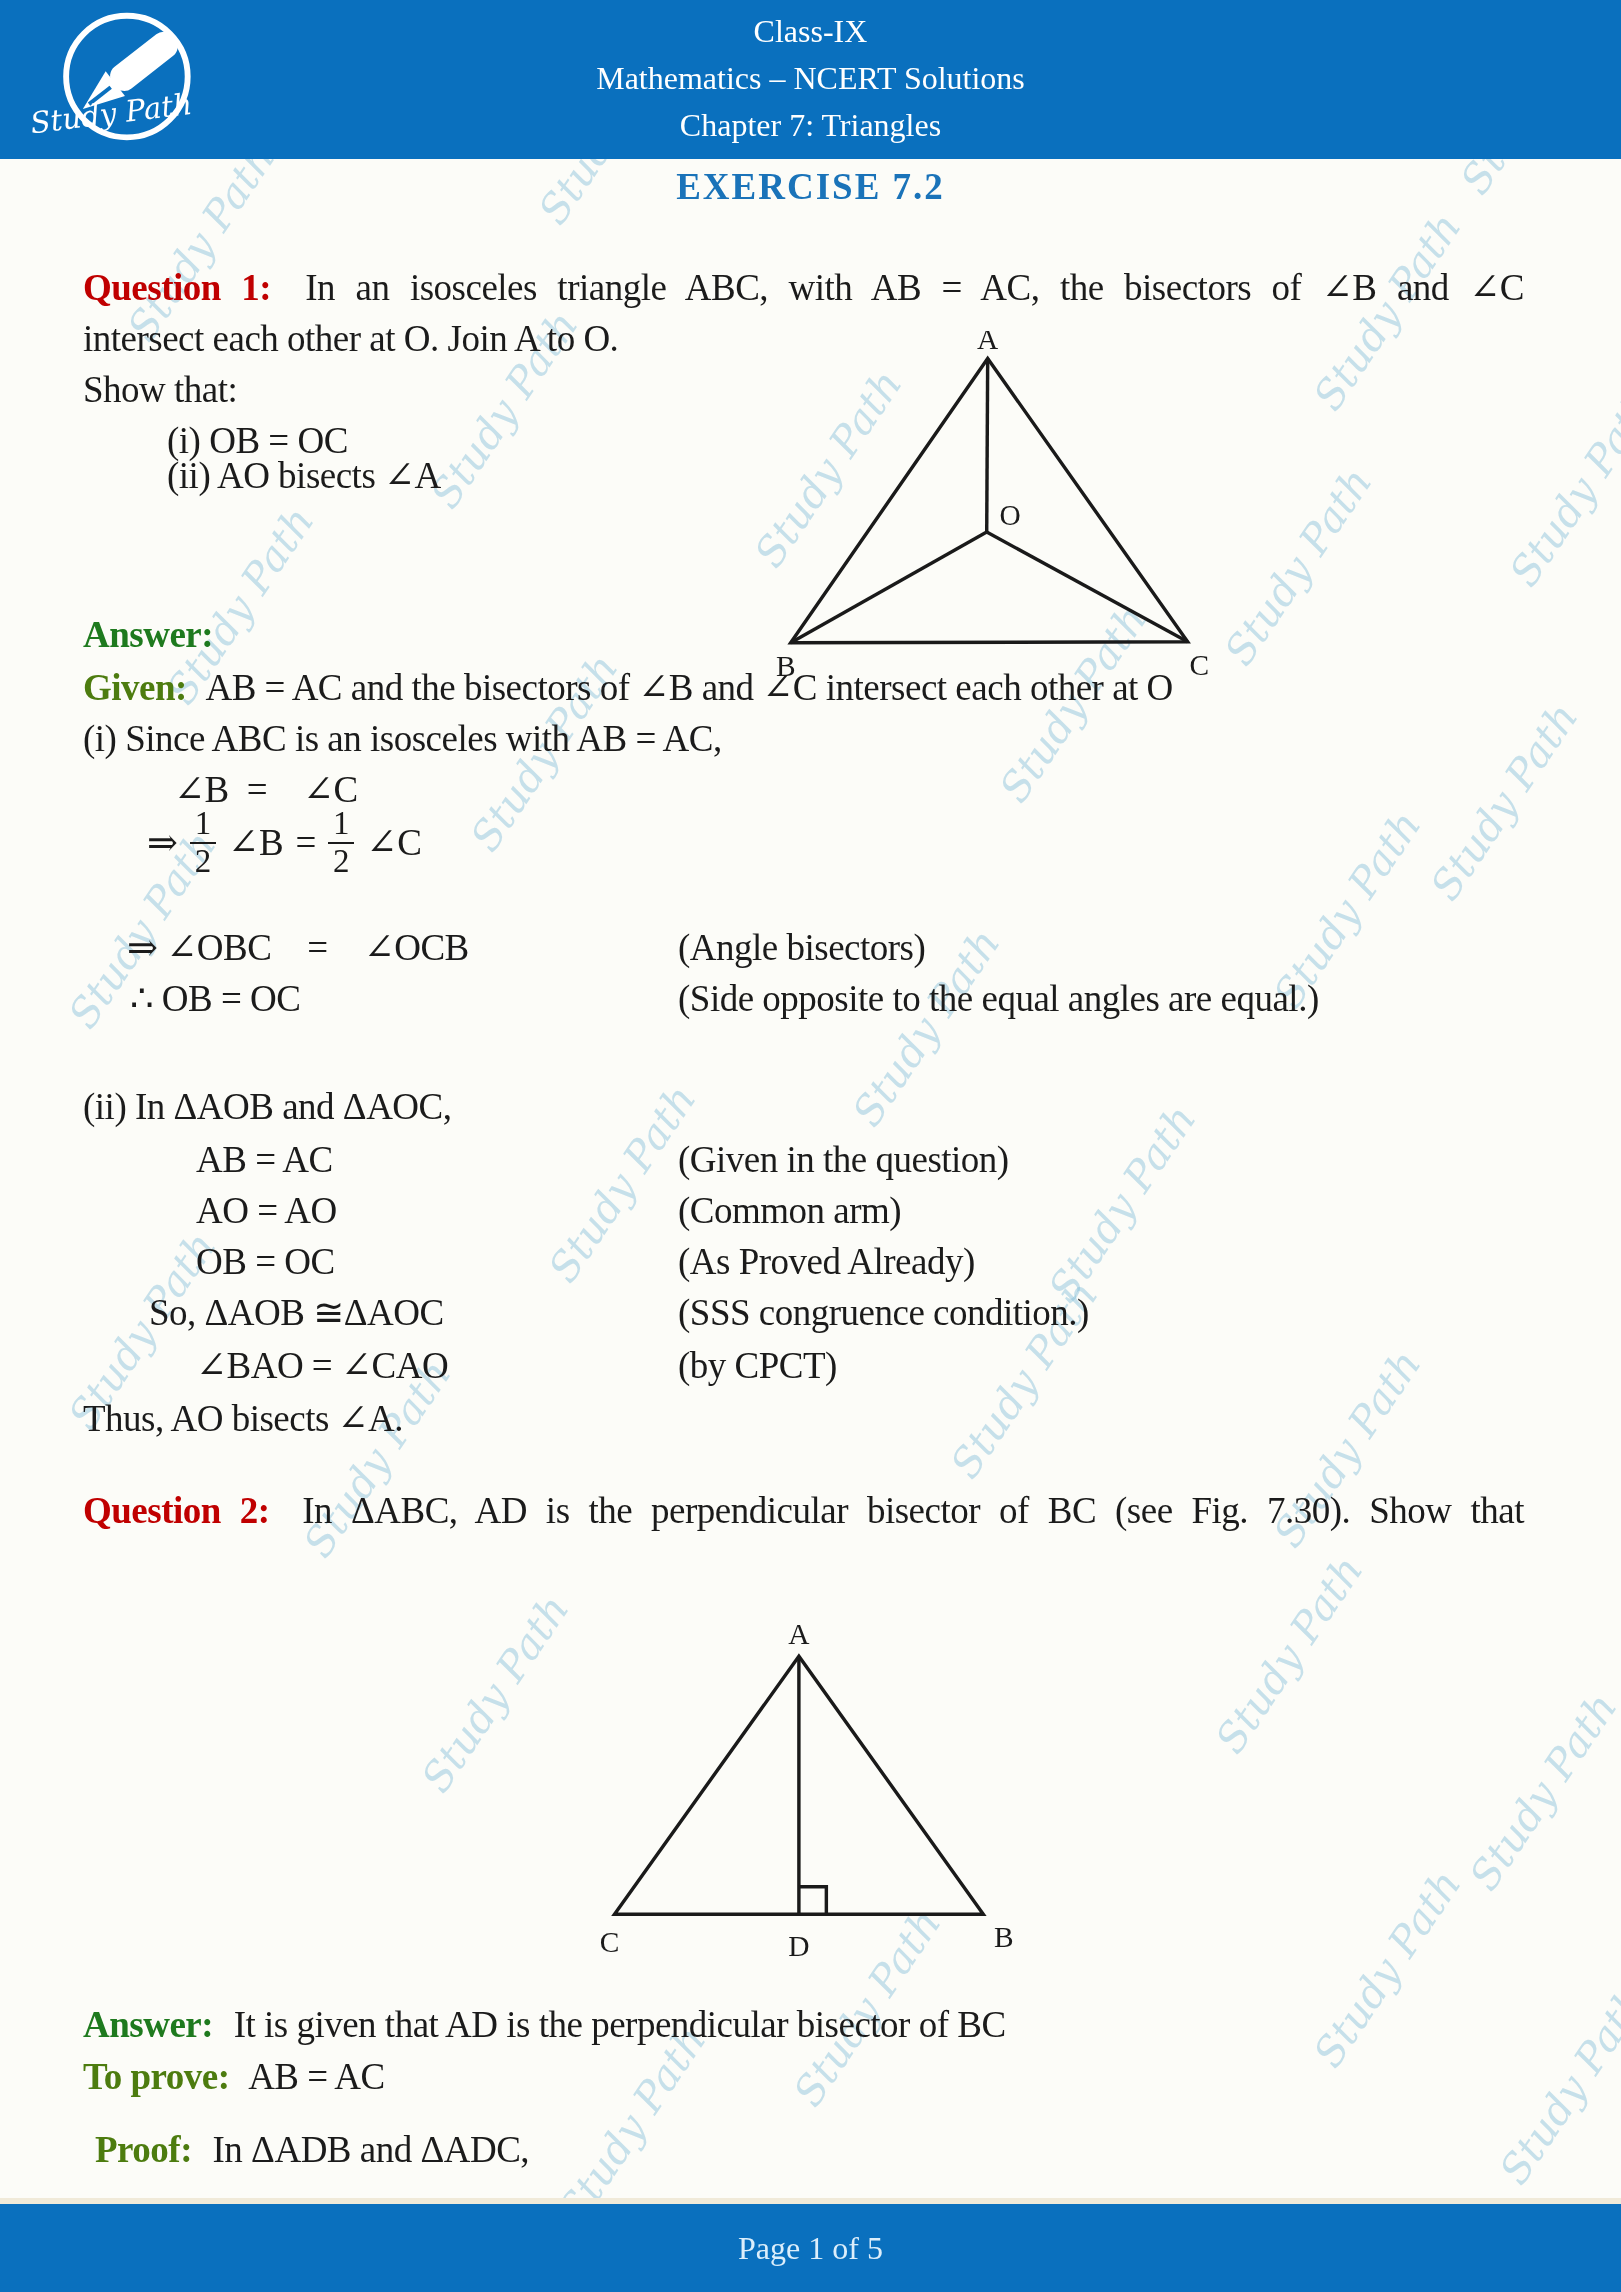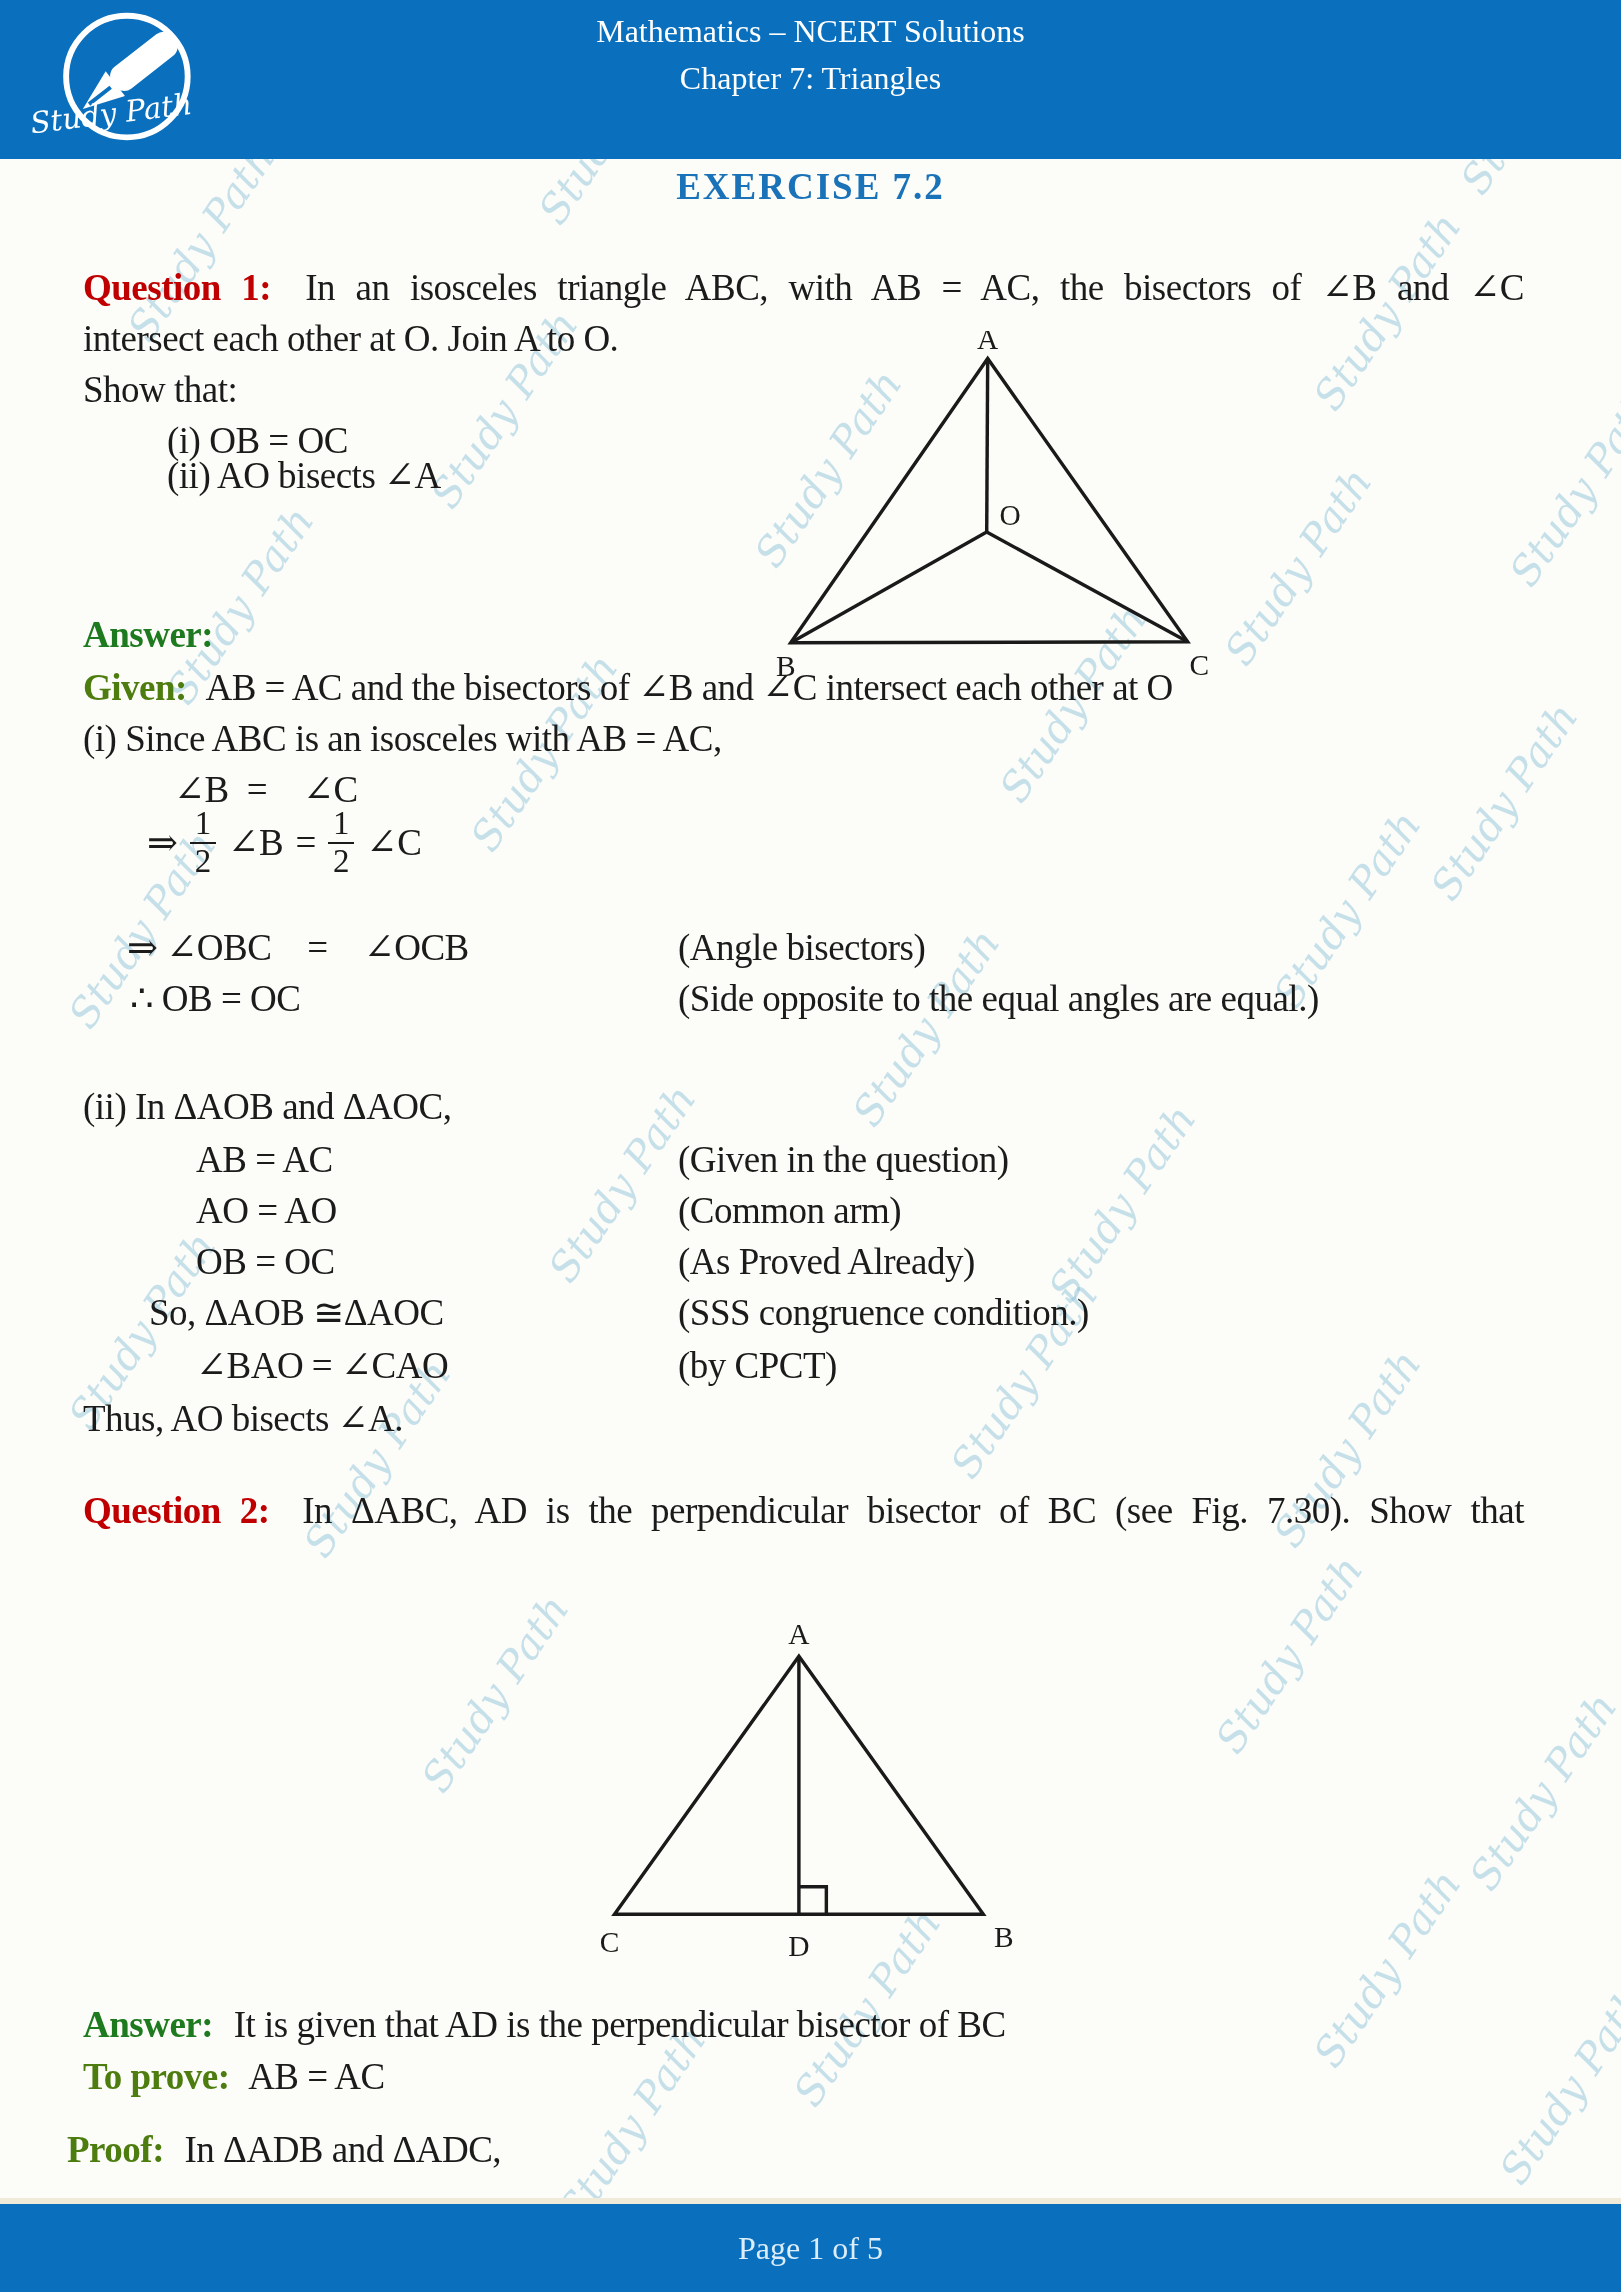--- a/index.html
+++ b/index.html
@@ -77,20 +77,21 @@
     <svg class="logo" width="216" height="149" viewBox="0 0 220 152">
       <circle cx="115" cy="74" r="62" fill="none" stroke="#ffffff" stroke-width="6"></circle>
       <g transform="rotate(-38 115 72)">
         <rect x="98" y="58" width="78" height="28" rx="12" fill="#ffffff"></rect>
         <polygon points="58,72 100,56 100,88" fill="#ffffff"></polygon>
         <line x1="66" y1="72" x2="94" y2="72" stroke="#0a70be" stroke-width="4"></line>
       </g>
       <text x="18" y="132" transform="rotate(-7 18 132)" fill="#ffffff" font-size="30" font-style="italic" font-family="DejaVu Serif, serif">Study Path</text>
     </svg>
     <div class="header-lines">
+      <div>Class-IX</div>
       <div>Mathematics – NCERT Solutions</div>
       <div>Chapter 7: Triangles</div>
     </div>
   </div>
 
   <div class="title">EXERCISE 7.2</div>
 
   <div class="ln jl" style="left:83px;top:263px;">
     <span class="qlab">Question 1:</span>
     <span>In an isosceles triangle ABC, with AB = AC, the bisectors of ∠B and ∠C</span>
@@ -188,21 +189,21 @@
   </svg>
 
   <div class="ln" style="left:83px;top:2000px;">
     <span class="alab">Answer:</span>
     <span>It is given that AD is the perpendicular bisector of BC</span>
   </div>
   <div class="ln" style="left:83px;top:2052px;">
     <span class="blab">To prove:</span>
     <span>AB = AC</span>
   </div>
-  <div class="ln" style="left:67px;top:2125px;">
+  <div class="ln" style="left:95px;top:2125px;">
     <span class="blab">Proof:</span>
     <span>In ΔADB and ΔADC,</span>
   </div>
 
   <div class="footer-rule"></div>
   <div class="footer">
     <span>Page 1 of 5</span>
   </div>
 
 </div>

